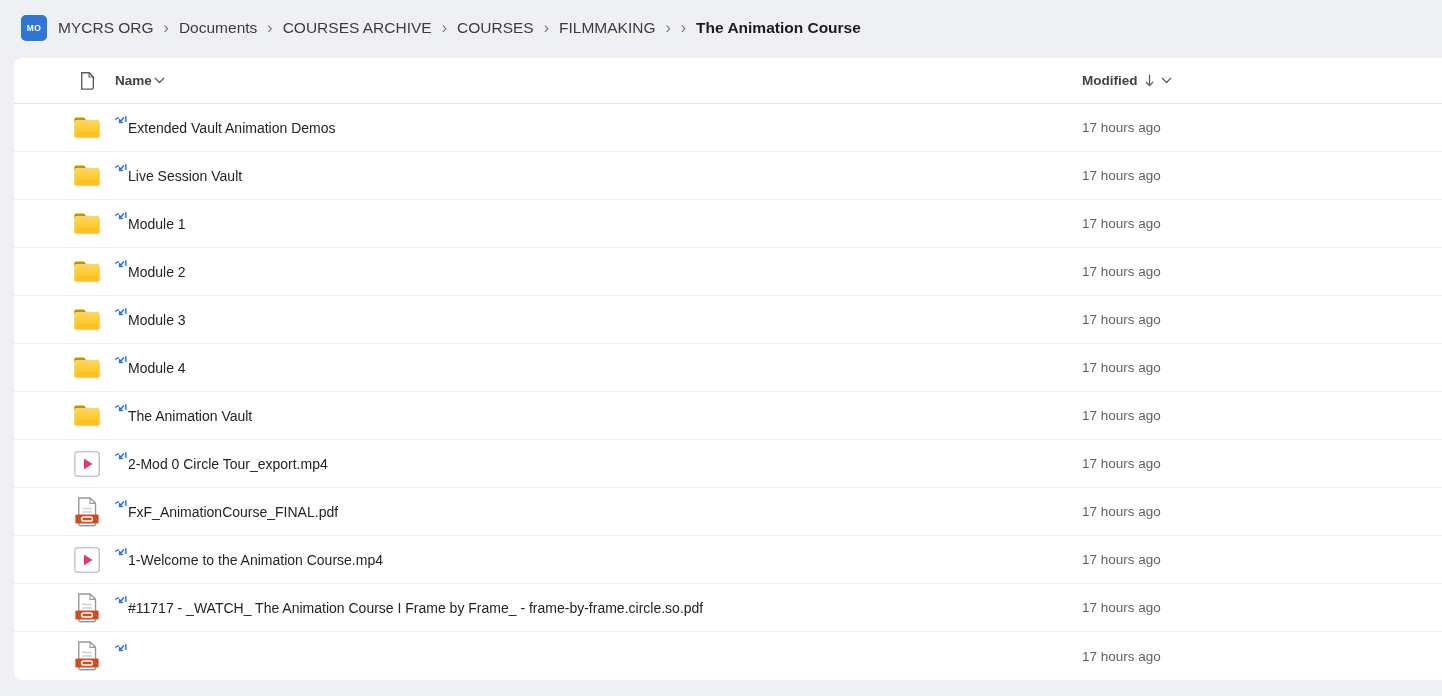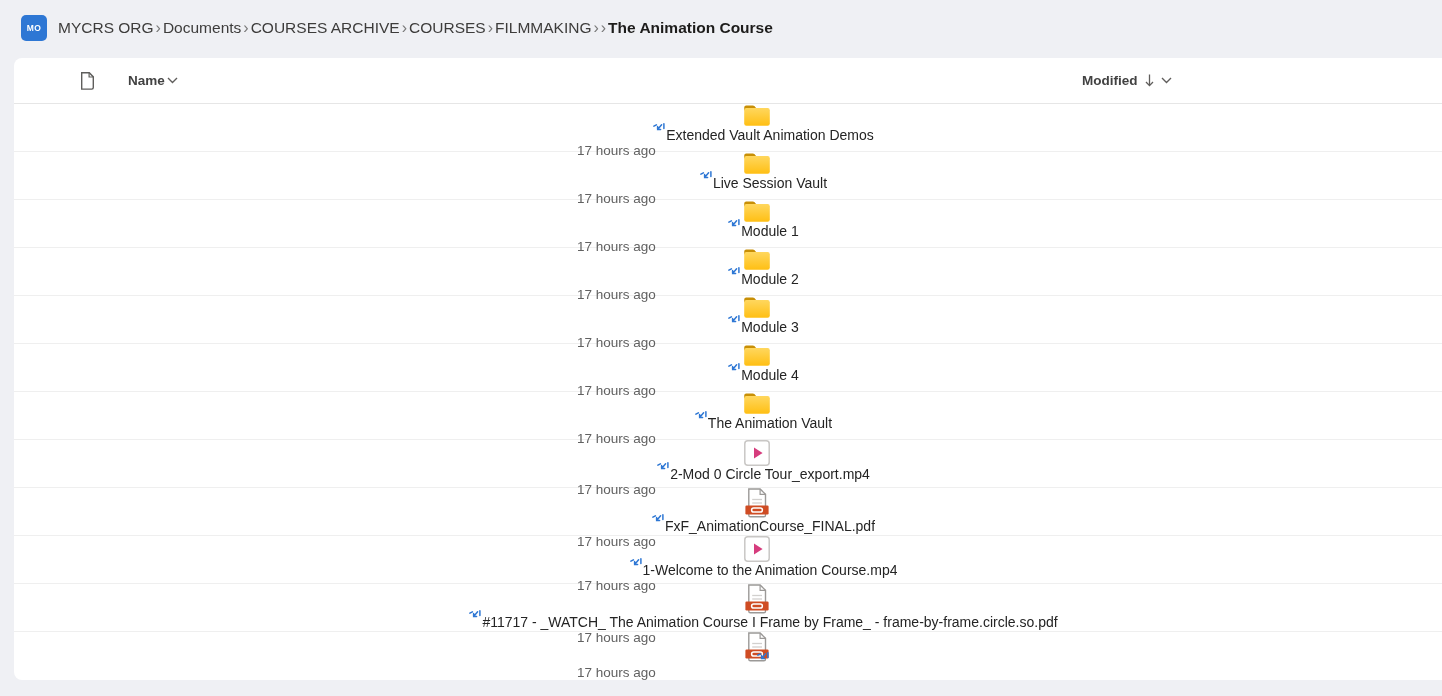--- a/index.html
+++ b/index.html
@@ -22,21 +22,21 @@
     width:26px; height:26px;
     background:#2e77d4;
     border-radius:5px;
     color:#fff;
     font-size:8.5px;
     font-weight:bold;
     display:flex; align-items:center; justify-content:center;
     letter-spacing:0.3px;
     flex:none;
   }
-  .breadcrumb { display:flex; align-items:center; gap:2px; }
+  .breadcrumb { display:flex; align-items:center; gap:10px; }
   .crumb {
     font-size:15.5px;
     color:#3d3c3b;
     white-space:nowrap;
     cursor:pointer;
   }
   .crumb.current { font-weight:700; color:#1d1c1b; }
   .crumb-sep { color:#7a7a7a; font-size:16px; line-height:1; padding-top:1px; }
 
   
@@ -58,21 +58,21 @@
     width:30px;
     display:flex;
     align-items:center;
     justify-content:center;
     flex:none;
   }
   .header-name {
     display:flex;
     align-items:center;
     gap:2px;
-    margin-left:26px;
+    margin-left:13px;
     flex:1;
   }
   .col-label {
     font-size:13.5px;
     font-weight:700;
     color:#424242;
   }
   .cell-modified {
     width:360px;
     flex:none;
@@ -86,21 +86,20 @@
   .chev { flex:none; }
 
   
   .row {
     display:flex;
     align-items:center;
     height:48px;
     border-bottom:1px solid #efefef;
     padding-left:58px;
     cursor:pointer;
-    flex-direction:column;
   }
   .row:last-child { border-bottom:none; }
   .name-cell {
     display:flex;
     align-items:center;
     margin-left:13px;
     flex:1;
     min-width:0;
   }
   .shortcut { flex:none; margin:-13px 1px 0 0; }

